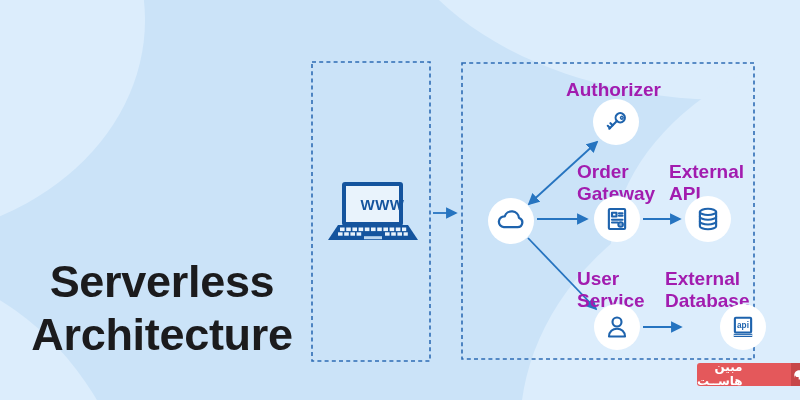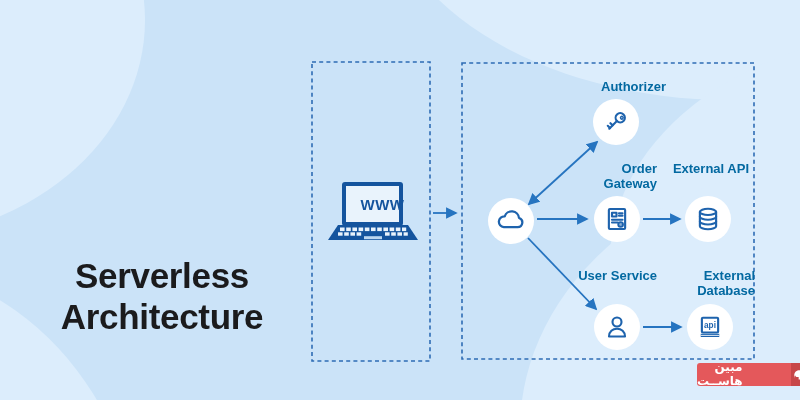--- a/index.html
+++ b/index.html
@@ -11,44 +11,44 @@
   #blob-a{left:-385px;top:-200px;width:530px;height:440px;}
   #blob-b{left:-420px;top:260px;width:560px;height:600px;}
   #blob-c{left:380px;top:-350px;width:700px;height:450px;}
   #blob-d{left:610px;top:30px;width:640px;height:460px;}
   #blob-e{left:520px;top:160px;width:660px;height:540px;}
 
   #diagram-svg{position:absolute;left:0;top:0;}
 
   #page-title{
     position:absolute;left:22px;top:256px;width:280px;text-align:center;
-    font-size:35px;font-weight:700;line-height:1.17;color:#1b1b1d;letter-spacing:-0.3px;
+    font-size:45px;font-weight:700;line-height:1.17;color:#1b1b1d;letter-spacing:-0.3px;
   }
 
   .node-label{
-    position:absolute;text-align:right;color:#0369a1;
-    font-size:13px;font-weight:700;line-height:1.16;
+    position:absolute;text-align:left;color:#a21caf;
+    font-size:19px;font-weight:700;line-height:1.16;
   }
   #authorizer-label{left:566px;top:79px;width:100px;}
   #api-gateway-label{left:452px;top:169px;width:120px;}
   #order-service-label{left:577px;top:161px;width:80px;}
   #external-api-label{left:669px;top:161px;width:80px;}
   #user-service-label{left:577px;top:268px;width:80px;}
   #external-database-label{left:665px;top:268px;width:90px;}
 
   .node-circle{
     position:absolute;width:46px;height:46px;border-radius:50%;
     background:#ffffff;display:flex;align-items:center;justify-content:center;
   }
   #authorizer-node{left:593px;top:99px;}
   #api-gateway-node{left:488px;top:198px;}
   #order-service-node{left:594px;top:196px;}
   #external-api-node{left:685px;top:196px;}
   #user-service-node{left:594px;top:304px;}
-  #external-database-node{left:687px;top:304px;}
+  #external-database-node{left:720px;top:304px;}
 
   #laptop{position:absolute;left:328px;top:176px;width:90px;height:70px;}
   #laptop-screen{
     position:absolute;left:14px;top:6px;width:61px;height:44px;
     background:#14549e;border-radius:3px;
   }
   #laptop-screen-inner{
     position:absolute;left:4px;top:4px;right:4px;bottom:4px;background:#e9f3fc;
     display:flex;align-items:center;justify-content:center;padding-left:20px;
   }

